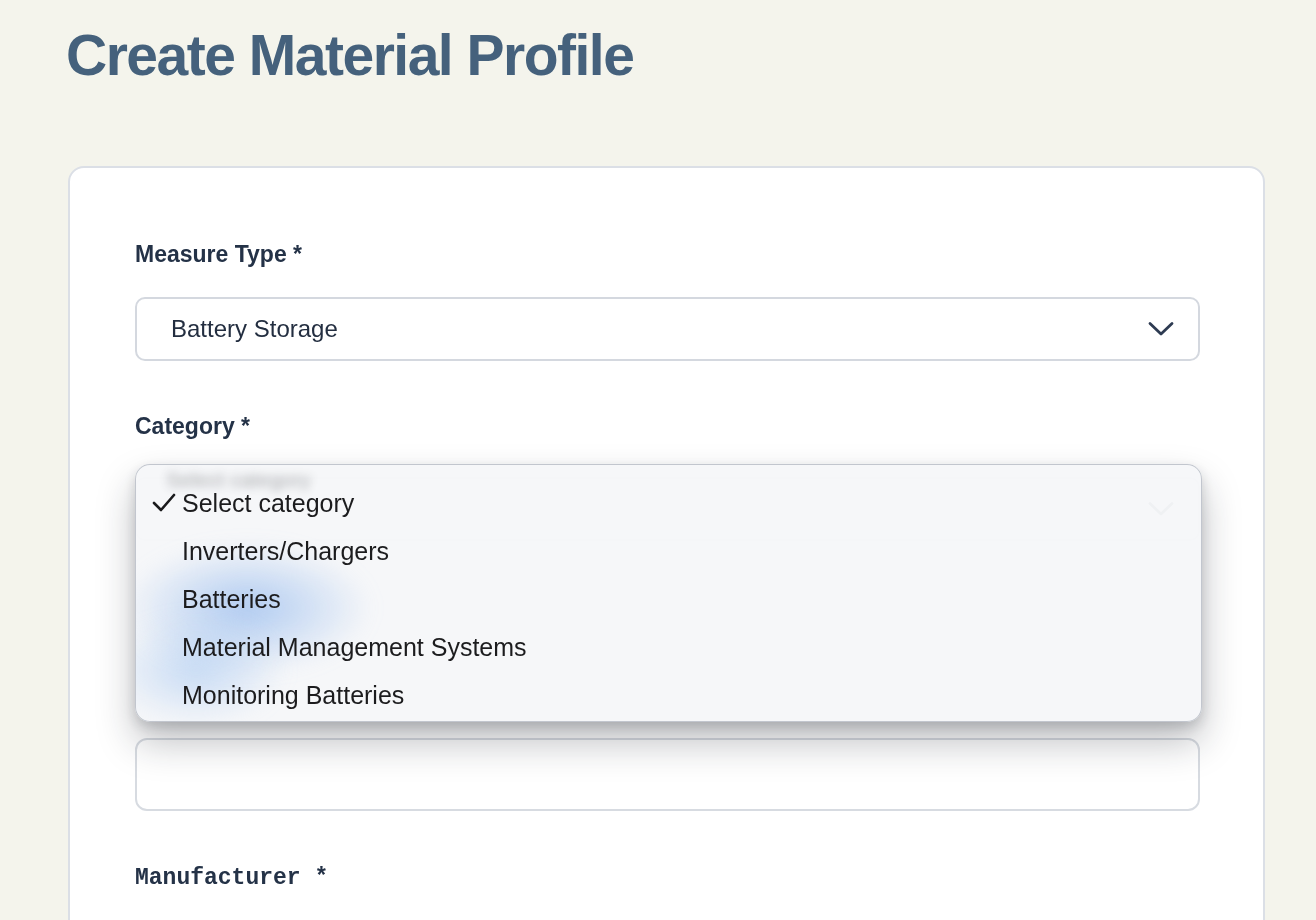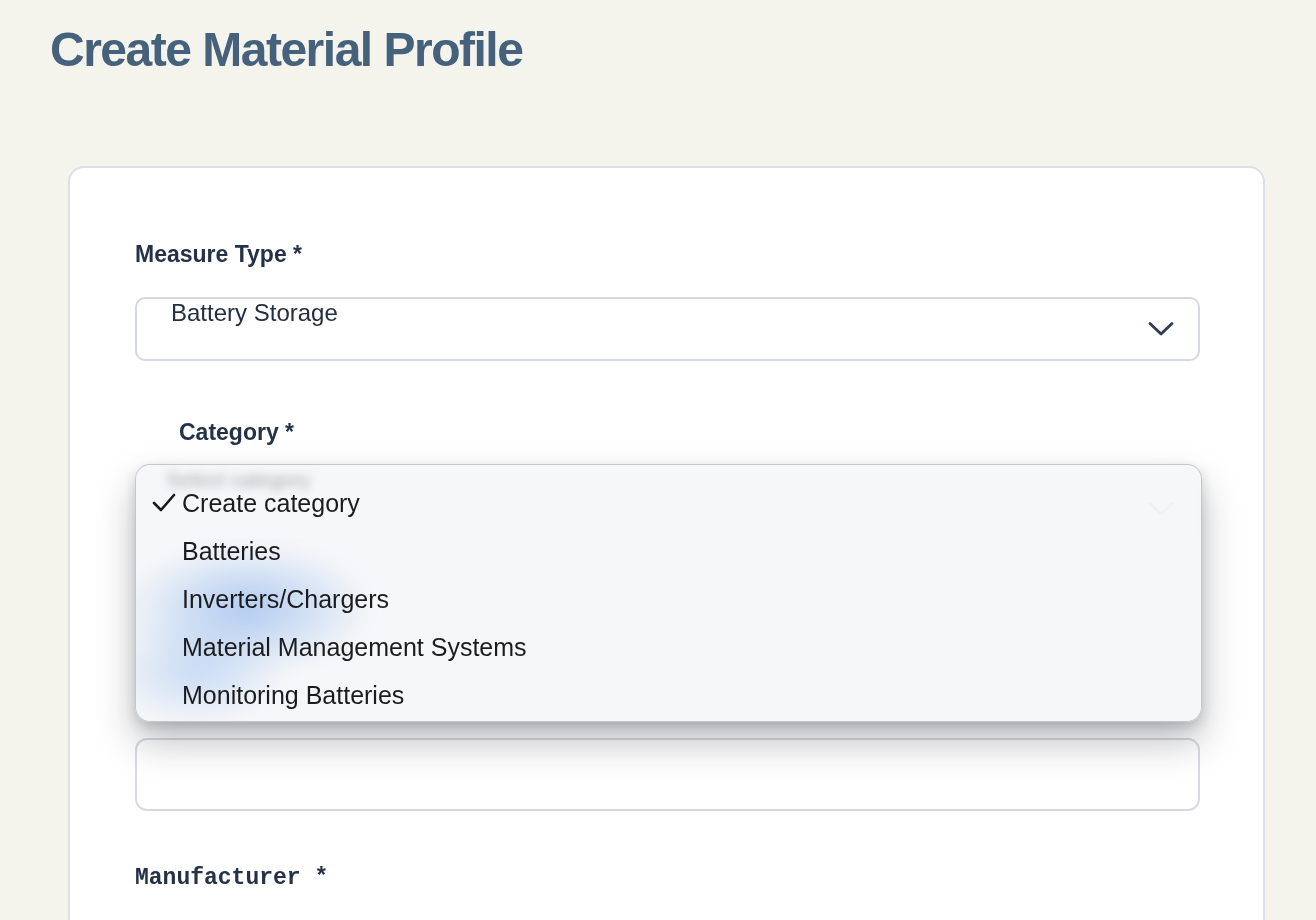--- a/index.html
+++ b/index.html
@@ -4,22 +4,22 @@
 <style>
   * { margin: 0; padding: 0; box-sizing: border-box; }
   html, body {
     width: 1316px; height: 920px;
     overflow: hidden;
     background: #f4f4ec;
     font-family: "Liberation Sans", sans-serif;
   }
   .page-title {
     position: absolute;
-    left: 50px; top: 22px;
-    font-size: 48px;
+    left: 66px; top: 22px;
+    font-size: 57px;
     font-weight: 800;
     letter-spacing: -1.5px;
     color: #45617c;
   }
   .card {
     position: absolute;
     left: 68px; top: 166px;
     width: 1197px; height: 790px;
     background: #ffffff;
     border: 2px solid #dbdfe6;
@@ -27,32 +27,32 @@
   }
   .field-label {
     position: absolute;
     left: 65px;
     font-size: 23px;
     font-weight: 600;
     color: #243247;
     text-align: right;
   }
   .label-measure { top: 73px; }
-  .label-category { top: 251px; margin-left: 44px; }
+  .label-category { top: 245px; }
   .label-manufacturer { top: 697px; font-family: Liberation Mono, monospace; }
 
   .select-box {
     position: absolute;
     left: 65px; top: 129px;
     width: 1065px; height: 64px;
     background: #ffffff;
     border: 2px solid #d4d8df;
     border-radius: 10px;
     display: flex;
-    align-items: flex-start;
+    align-items: center;
     cursor: pointer;
   }
   .select-box .select-value {
     padding-left: 34px;
     font-size: 24px;
     color: #232e40;
   }
   .select-box .chevron {
     position: absolute;
     right: 24px; top: 50%;
@@ -163,27 +163,27 @@
 
   <div class="dropdown-panel">
     <span class="ghost-text">Select category</span>
     <span class="blue-haze"></span>
     <span class="blue-haze haze2"></span>
 
     <div class="dd-item">
       <svg class="check" viewBox="0 0 24 20">
         <polyline points="2,10 9,17 22,2" fill="none" stroke="#1a1a1c" stroke-width="2.6" stroke-linecap="round" stroke-linejoin="round"></polyline>
       </svg>
-      <span>Create category</span>
+      <span>Select category</span>
+    </div>
+    <div class="dd-item">
+      <span>Inverters/Chargers</span>
     </div>
     <div class="dd-item">
       <span>Batteries</span>
-    </div>
-    <div class="dd-item">
-      <span>Inverters/Chargers</span>
     </div>
     <div class="dd-item">
       <span>Material Management Systems</span>
     </div>
     <div class="dd-item">
       <span>Monitoring Batteries</span>
     </div>
   </div>
 
   <input class="text-input" type="text" placeholder="" style="">

